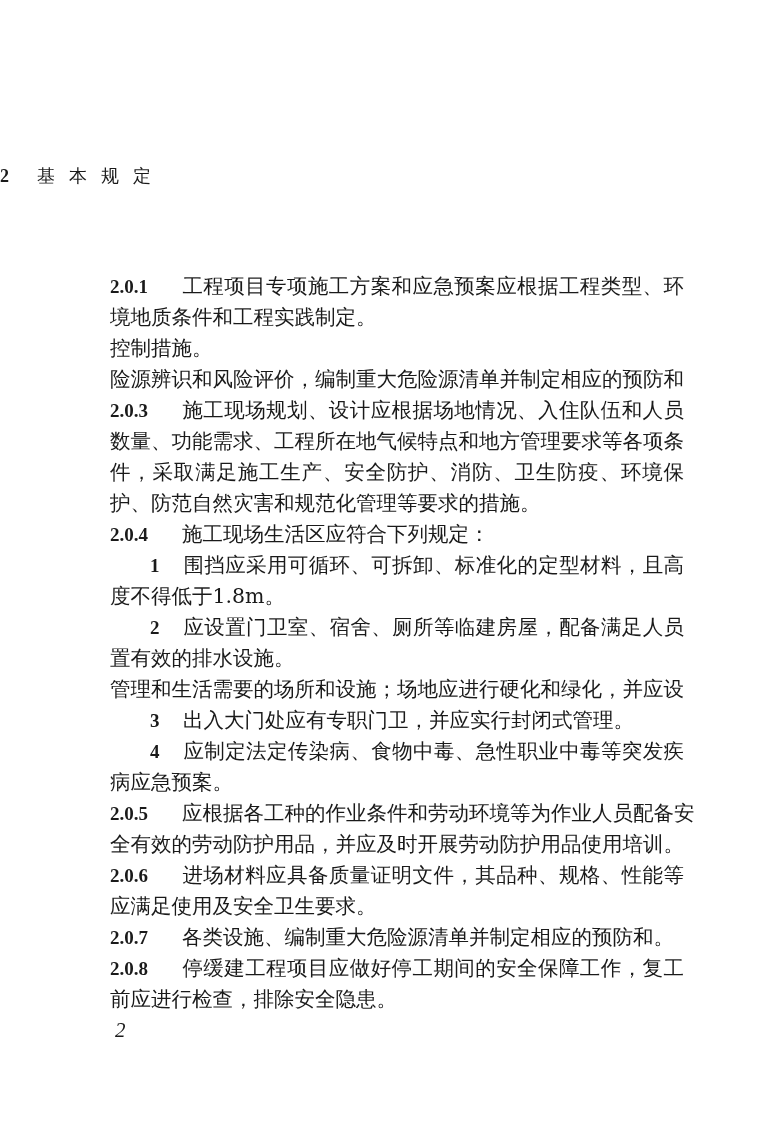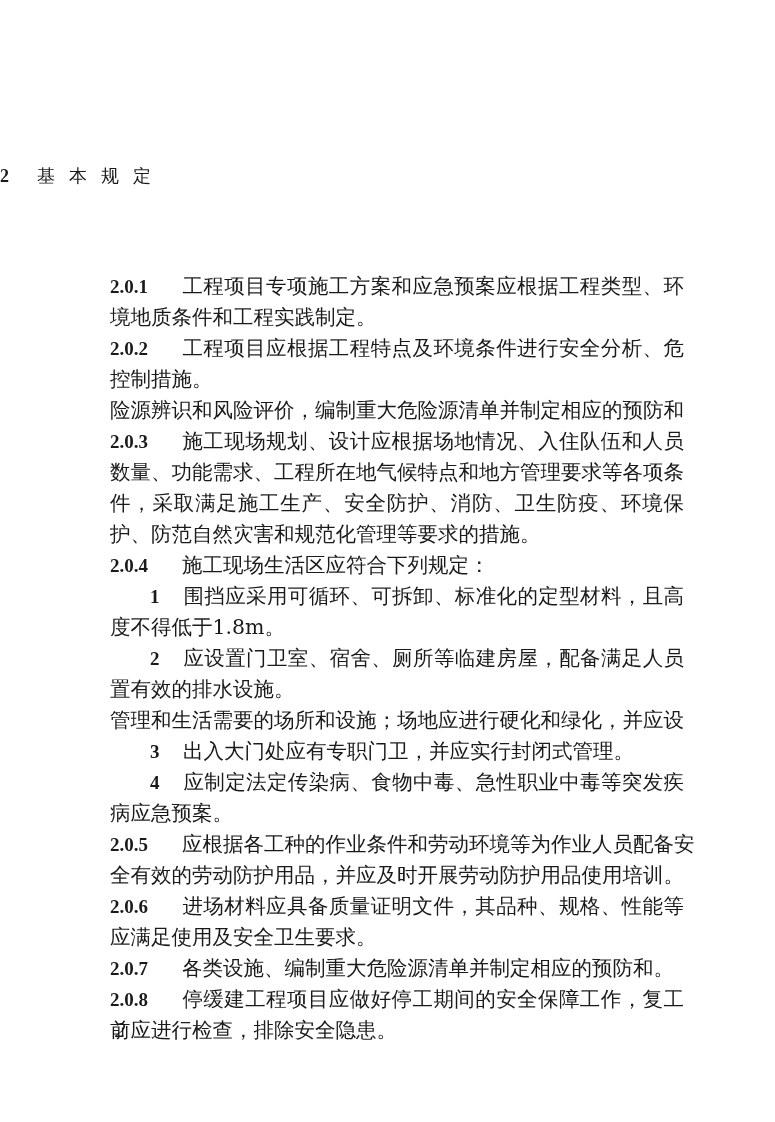--- a/index.html
+++ b/index.html
@@ -24,21 +24,20 @@
 
 <div class="title">
   <span class="num">2</span><span>基本规定</span>
 </div>
 
 <div class="body">
 
   <div class="line"><span class="clause-no">2.0.1</span><span>工程项目专项施工方案和应急预案应根据工程类型、环</span></div>
   <div class="line last">境地质条件和工程实践制定。</div>
 
-  <div class="line"><span class="clause-no">2.0.2</span><span>工程项目应根据工程特点及环境条件进行安全分析、危</span></div>
   <div class="line last">控制措施。</div>
   <div class="line">险源辨识和风险评价，编制重大危险源清单并制定相应的预防和</div>
 
   <div class="line"><span class="clause-no">2.0.3</span><span>施工现场规划、设计应根据场地情况、入住队伍和人员</span></div>
   <div class="line">数量、功能需求、工程所在地气候特点和地方管理要求等各项条</div>
   <div class="line">件，采取满足施工生产、安全防护、消防、卫生防疫、环境保</div>
   <div class="line last">护、防范自然灾害和规范化管理等要求的措施。</div>
 
   <div class="line last"><span class="clause-no">2.0.4</span><span>施工现场生活区应符合下列规定：</span></div>
   <div class="line"><span class="item-no">1</span><span>围挡应采用可循环、可拆卸、标准化的定型材料，且高</span></div>

